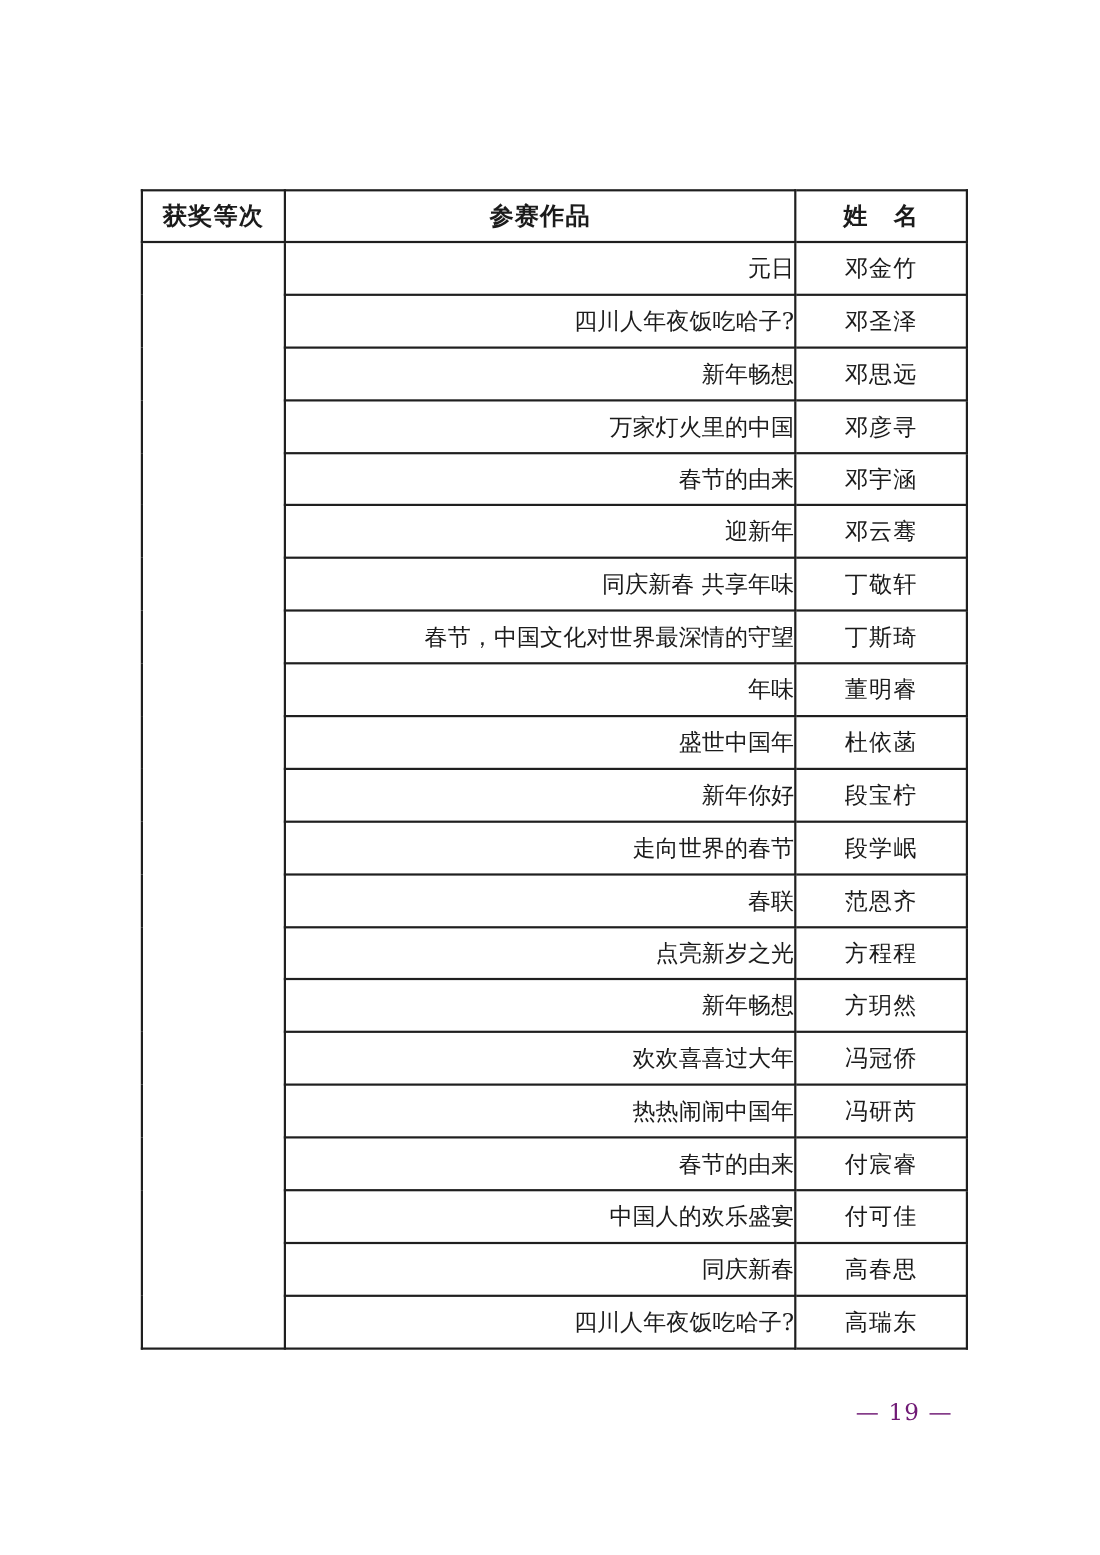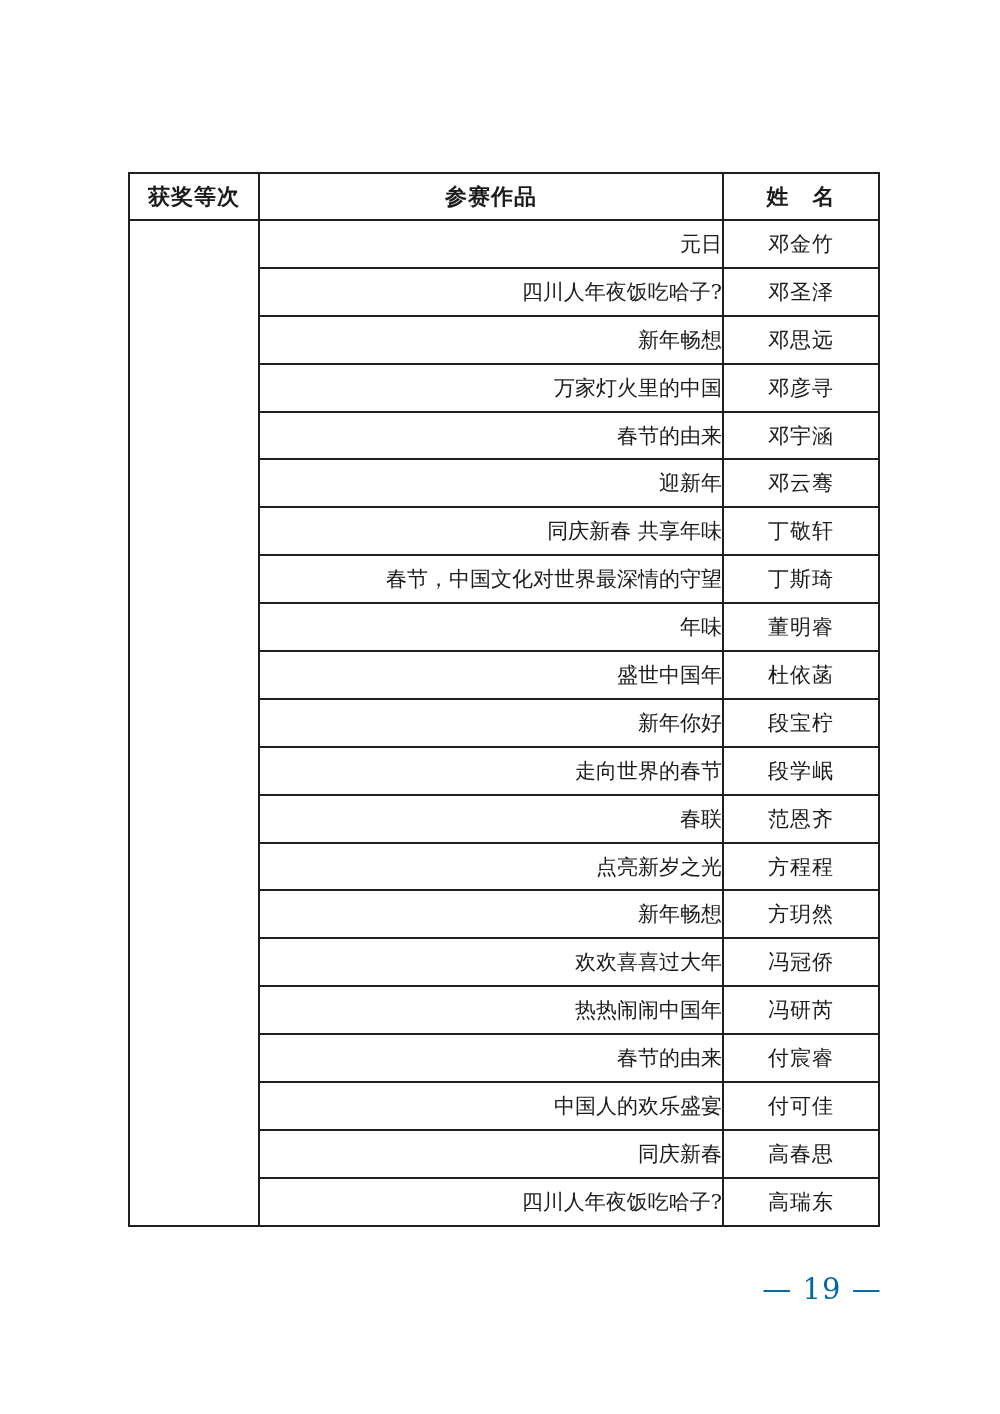--- a/index.html
+++ b/index.html
@@ -55,22 +55,22 @@
   }
   td.award-cell {
     background: #ffffff;
   }
   .page-footer {
     position: absolute;
     top: 1272px;
     left: 762px;
     width: 120px;
     text-align: center;
-    font-size: 29px;
-    color: #0369a1;
+    font-size: 21px;
+    color: #701a75;
     letter-spacing: 1px;
   }
 </style>
 </head>
 <body>
 
 <div class="page">
 
   <table class="award-table">
     <colgroup>

